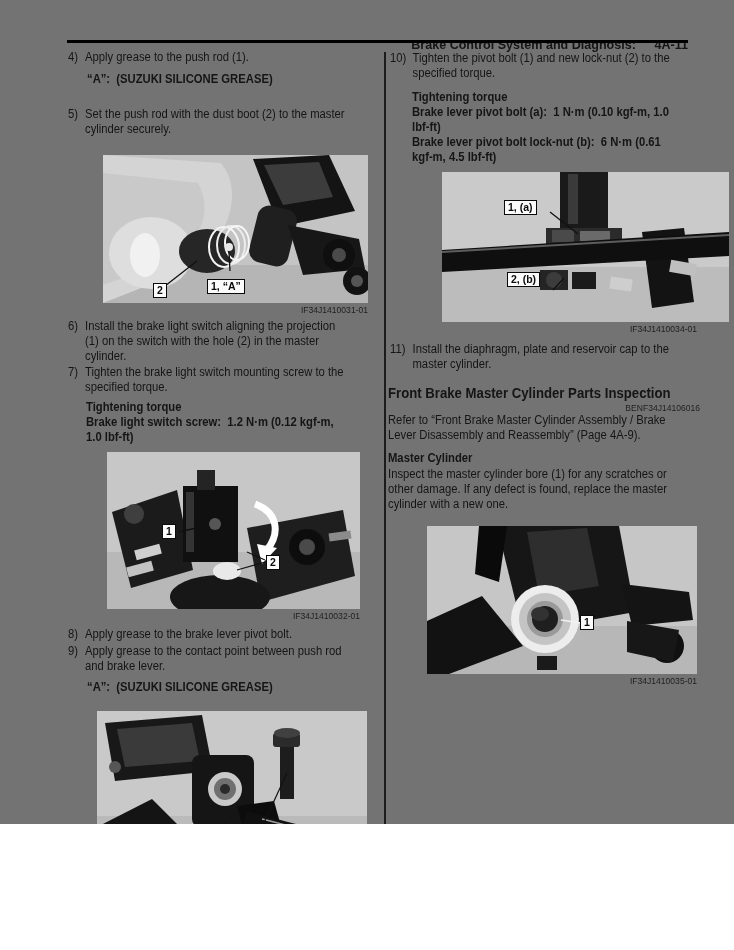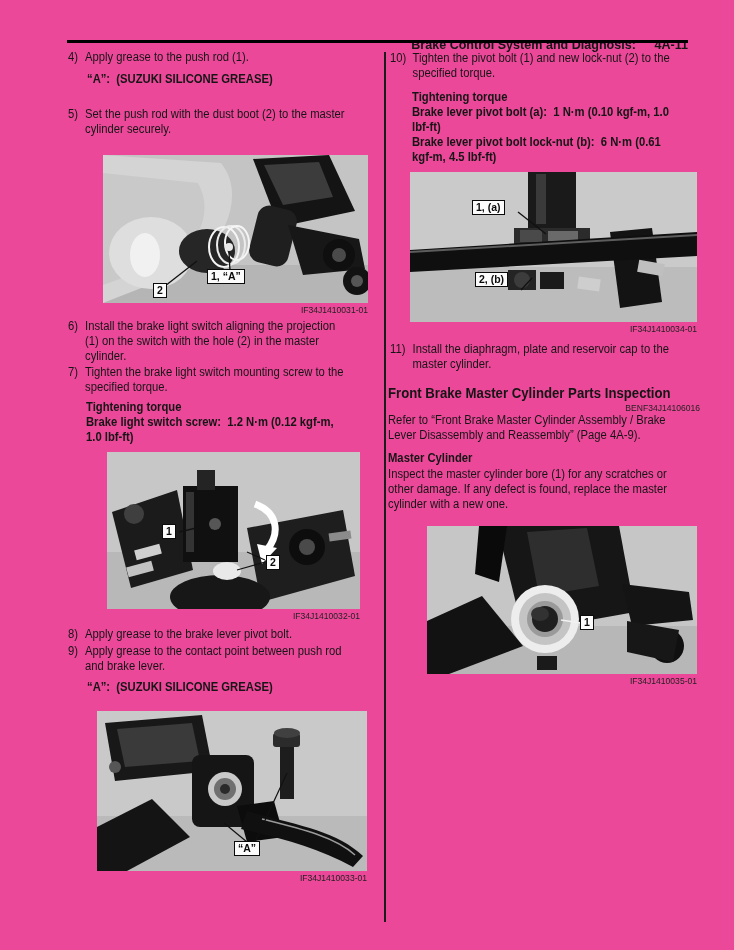--- a/index.html
+++ b/index.html
@@ -1,17 +1,17 @@
 <!DOCTYPE html>
 <html><head>
 <meta charset="utf-8">
 <style>
   html,body { margin:0; padding:0; background:#ffffff; }
   .page {
-    position:relative; width:734px; height:950px; background:#ec4899;
+    position:relative; width:734px; height:824px; background:#737373;
     font-family:"Liberation Sans", sans-serif; color:#151515; overflow:hidden;
   }
   .txt { font-size:12.5px; line-height:15px; white-space:pre;
          transform:scaleX(0.9); transform-origin:0 0; }
   .abs { position:absolute; }
   .step { position:absolute; display:flex; }
   .step .num { flex:none; width:14px; white-space:pre; }
   .step .numw { flex:none; width:20px; white-space:pre; }
   .step .body { white-space:pre; margin-left:5px; }
   .boldblk { font-weight:bold; }
@@ -81,21 +81,21 @@
 
         <ellipse cx="121" cy="92" rx="15" ry="20" fill="none" stroke="#f5f5f5" stroke-width="2"></ellipse>
         <ellipse cx="128" cy="90" rx="14" ry="19" fill="none" stroke="#ececec" stroke-width="2"></ellipse>
         <ellipse cx="134" cy="88" rx="12" ry="17" fill="none" stroke="#f5f5f5" stroke-width="2"></ellipse>
         <circle cx="126" cy="92" r="4" fill="#e8e8e8"></circle>
 
         <line x1="62" y1="131" x2="94" y2="106" stroke="#111" stroke-width="1.3"></line>
         <line x1="127" y1="116" x2="126" y2="97" stroke="#111" stroke-width="1.3"></line>
       </svg>
       <div class="callout" style="left:50px; top:128px;">2</div>
-      <div class="callout" style="left:104px; top:114px;">1, “A”</div>
+      <div class="callout" style="left:104px; top:124px;">1, “A”</div>
     </div>
     <div class="caption">IF34J1410031-01</div>
   </div>
 
   <div class="step txt" style="left:68px; top:319px;">
     <span class="num">6)</span>
     <span class="body">Install the brake light switch aligning the projection
 (1) on the switch with the hole (2) in the master
 cylinder.</span>
   </div>
@@ -202,21 +202,21 @@
 specified torque.</span>
   </div>
 
   <div class="abs txt boldblk" style="left:412px; top:90px;">Tightening torque
 Brake lever pivot bolt (a):  1 N·m (0.10 kgf-m, 1.0
 lbf-ft)
 Brake lever pivot bolt lock-nut (b):  6 N·m (0.61
 kgf-m, 4.5 lbf-ft)</div>
 
   <div class="figure" style="left:410px; top:172px; width:287px;">
-    <div class="photo" style="width:287px; height:150px;">
+    <div class="photo" style="width:287px; height:150px;margin-left:32px;">
       <svg width="287" height="150" viewBox="0 0 287 150">
         <rect x="0" y="0" width="287" height="150" fill="#cacaca"></rect>
         <rect x="0" y="95" width="287" height="55" fill="#bcbcbc"></rect>
 
         <rect x="118" y="0" width="48" height="58" fill="#1a1a1a"></rect>
         <ellipse cx="142" cy="58" rx="24" ry="10" fill="#1a1a1a"></ellipse>
         <rect x="126" y="2" width="10" height="50" fill="#3a3a3a"></rect>
 
         <rect x="104" y="56" width="76" height="16" fill="#2b2b2b"></rect>
         <rect x="110" y="58" width="22" height="12" fill="#4a4a4a"></rect>

